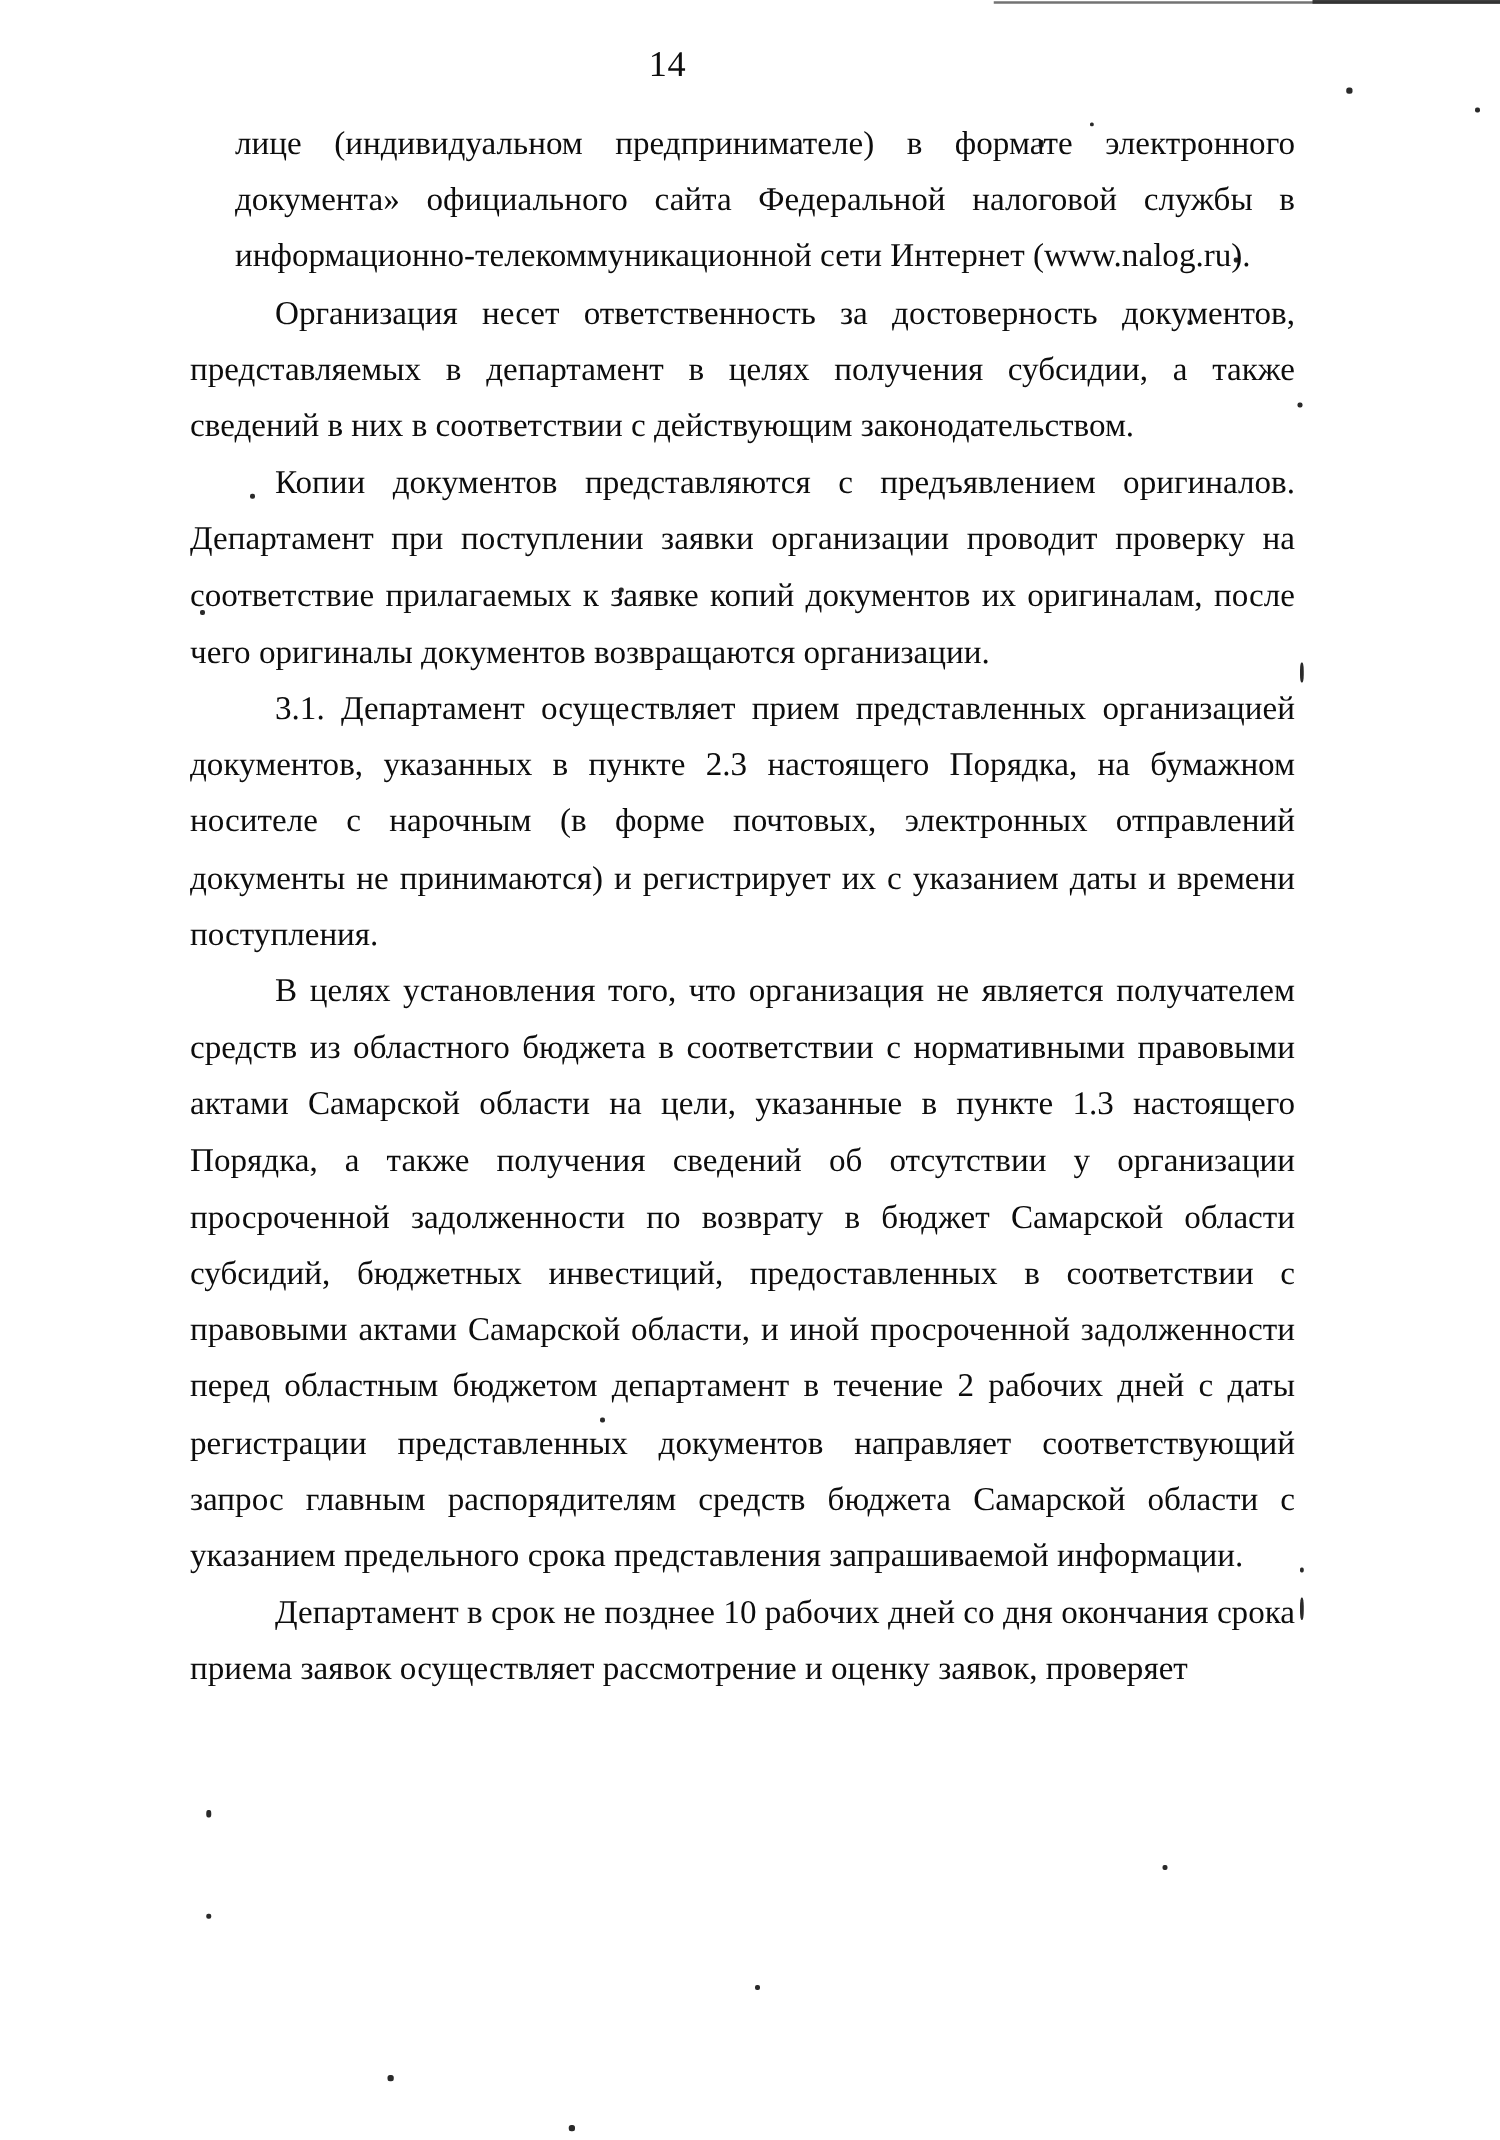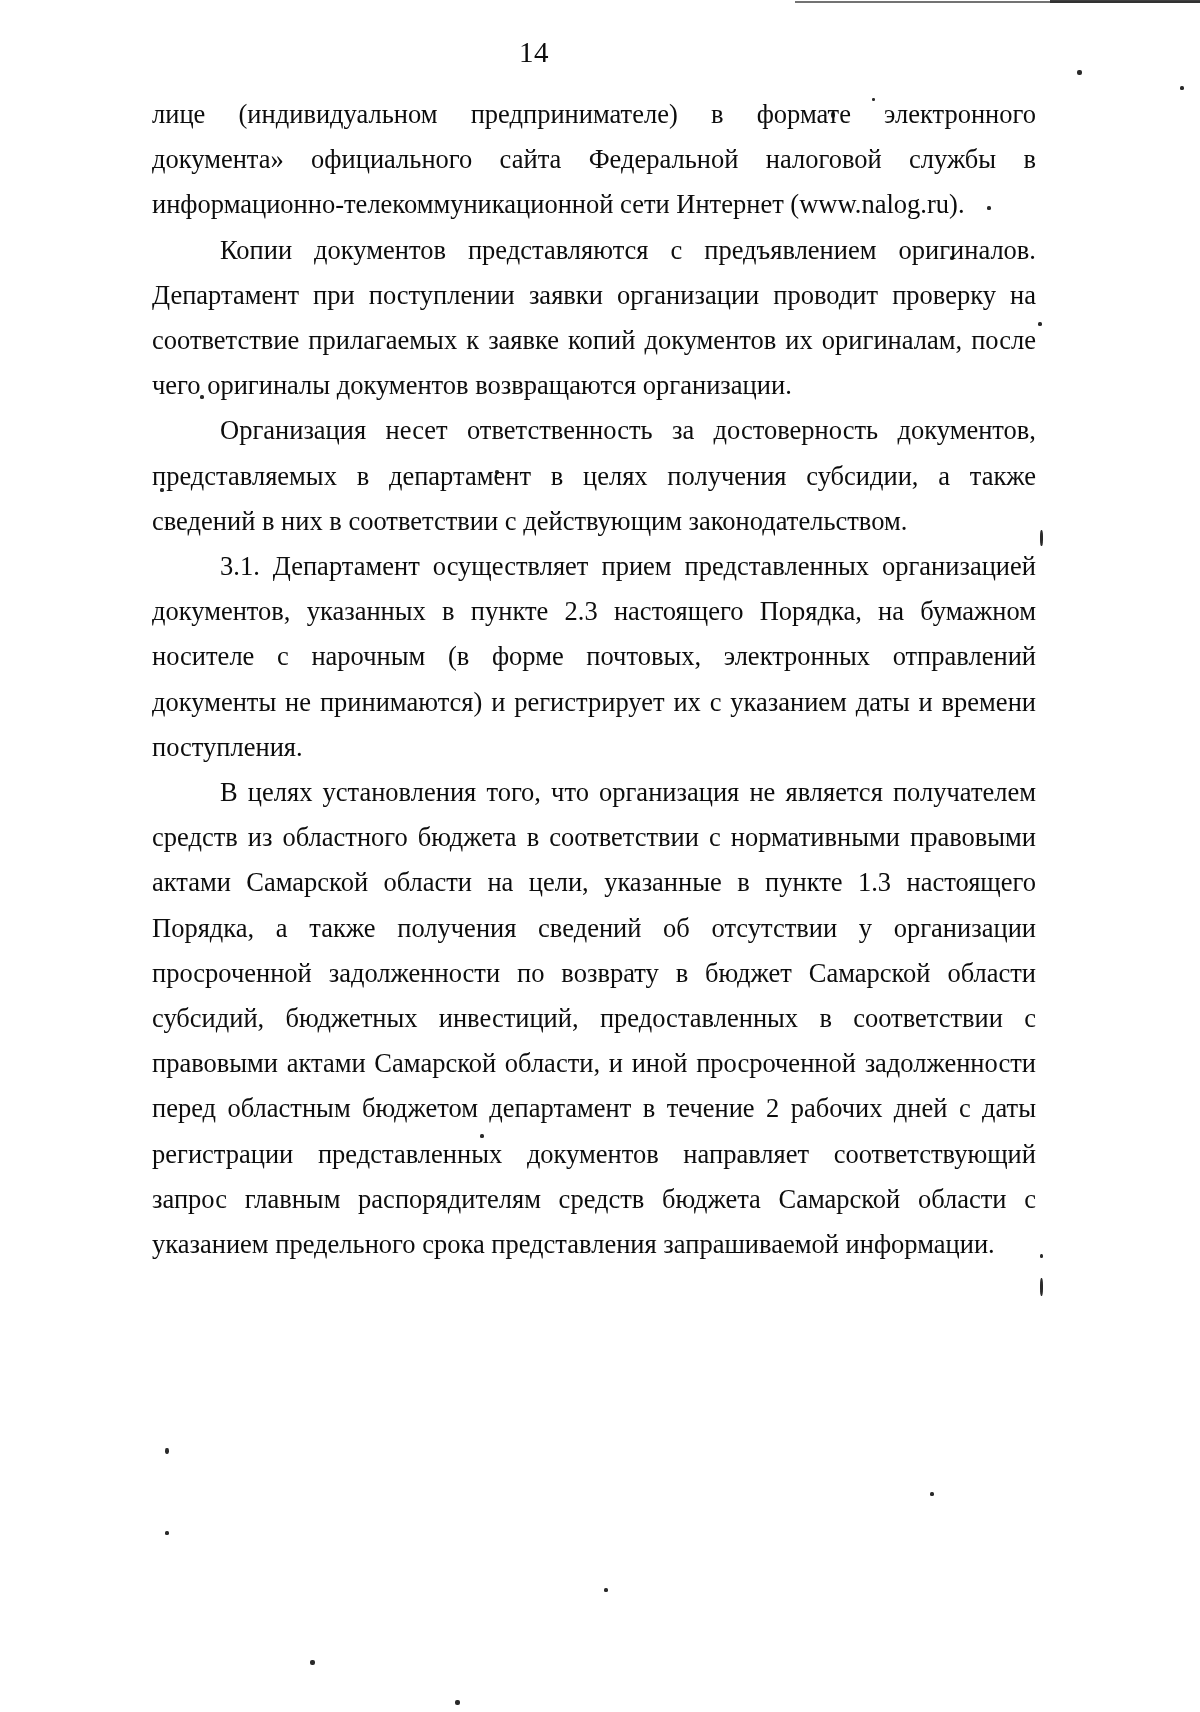--- a/index.html
+++ b/index.html
@@ -66,20 +66,21 @@
     font-size: 26.5px;
     line-height: 45.2px;
     text-align: justify;
     text-justify: inter-word;
     text-indent: 68px;
     -webkit-hyphens: none;
     hyphens: none;
   }
   p.para.no-indent {
     text-indent: 0;
+    margin-left: 36px;
   }
   
   p.para.last-full {
     text-align-last: left;
   }
 </style>
 </head>
 <body>
 
 <div class="page">
@@ -105,19 +106,20 @@
   <span class="speck" style="top:1492px;left:930px;width:4px;height:4px;"></span>
   <span class="speck" style="top:1531px;left:165px;width:4px;height:4px;"></span>
   <span class="speck" style="top:1588px;left:604px;width:4px;height:4px;"></span>
   <span class="speck" style="top:1660px;left:310px;width:5px;height:5px;"></span>
   <span class="speck" style="top:1700px;left:455px;width:5px;height:5px;"></span>
 
   <div class="page-number">14</div>
 
   <div class="body-text">
     <p class="para no-indent last-full">лице (индивидуальном предпринимателе) в формате электронного документа» официального сайта Федеральной налоговой службы в информационно-телекоммуникационной сети Интернет (www.nalog.ru).</p>
+    <p class="para last-full">Организация несет ответственность за достоверность документов, представляемых в департамент в целях получения субсидии, а также сведений в них в соответствии с действующим законодательством.</p>
     <p class="para last-full">Копии документов представляются с предъявлением оригиналов. Департамент при поступлении заявки организации проводит проверку на соответствие прилагаемых к заявке копий документов их оригиналам, после чего оригиналы документов возвращаются организации.</p>
-    <p class="para last-full">Организация несет ответственность за достоверность документов, представляемых в департамент в целях получения субсидии, а также сведений в них в соответствии с действующим законодательством.</p>
     <p class="para last-full">3.1. Департамент осуществляет прием представленных организацией документов, указанных в пункте 2.3 настоящего Порядка, на бумажном носителе с нарочным (в форме почтовых, электронных отправлений документы не принимаются) и регистрирует их с указанием даты и времени поступления.</p>
     <p class="para last-full">В целях установления того, что организация не является получателем средств из областного бюджета в соответствии с нормативными правовыми актами Самарской области на цели, указанные в пункте 1.3 настоящего Порядка, а также получения сведений об отсутствии у организации просроченной задолженности по возврату в бюджет Самарской области субсидий, бюджетных инвестиций, предоставленных в соответствии с правовыми актами Самарской области, и иной просроченной задолженности перед областным бюджетом департамент в течение 2 рабочих дней с даты регистрации представленных документов направляет соответствующий запрос главным распорядителям средств бюджета Самарской области с указанием предельного срока представления запрашиваемой информации.</p>
+    <p class="para">Департамент в срок не позднее 10 рабочих дней со дня окончания срока приема заявок осуществляет рассмотрение и оценку заявок, проверяет</p>
   </div>
 
 </div>
 
 </body></html>

